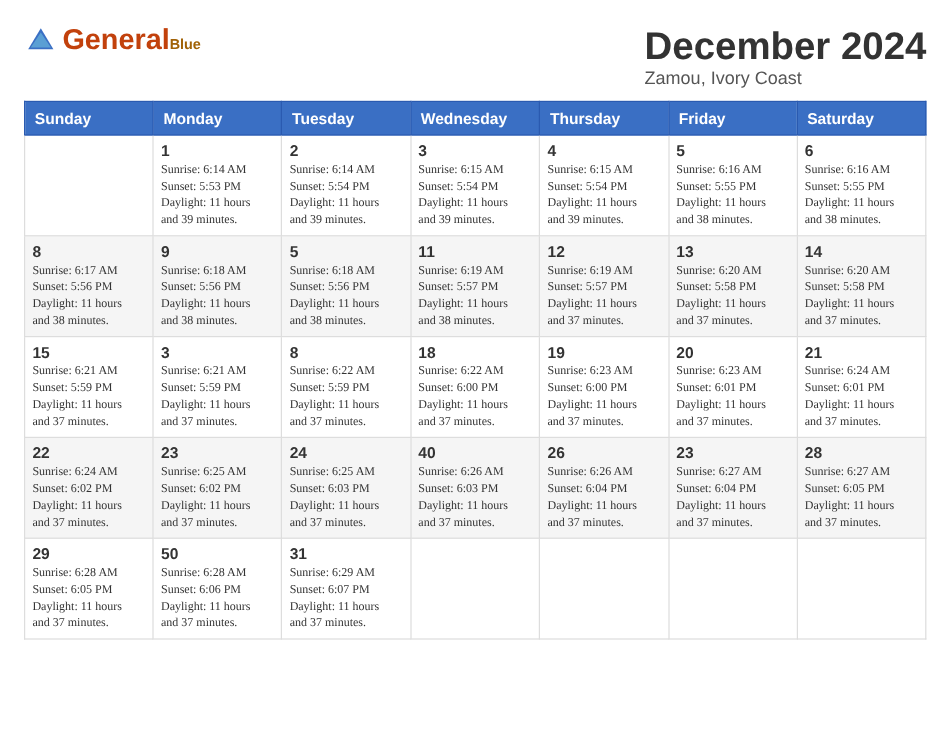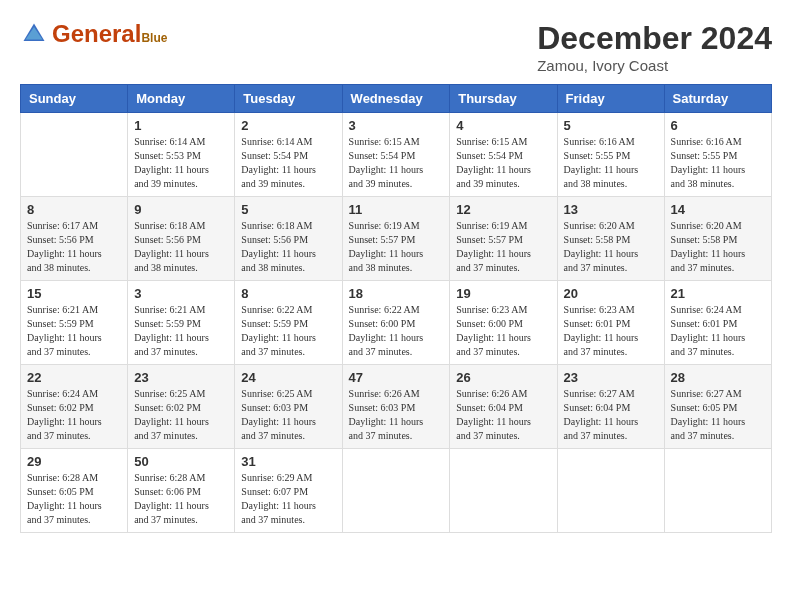--- a/index.html
+++ b/index.html
@@ -323,21 +323,21 @@
         <td>
         <span class="day-number">24</span>
         <div class="day-info">
           Sunrise: 6:25 AM<br>
           Sunset: 6:03 PM<br>
           Daylight: 11 hours<br>
           and 37 minutes.
         </div>
         </td>
         <td>
-        <span class="day-number">47</span>
+        <span class="day-number">40</span>
         <div class="day-info">
           Sunrise: 6:26 AM<br>
           Sunset: 6:03 PM<br>
           Daylight: 11 hours<br>
           and 37 minutes.
         </div>
         </td>
         <td>
         <span class="day-number">26</span>
         <div class="day-info">

